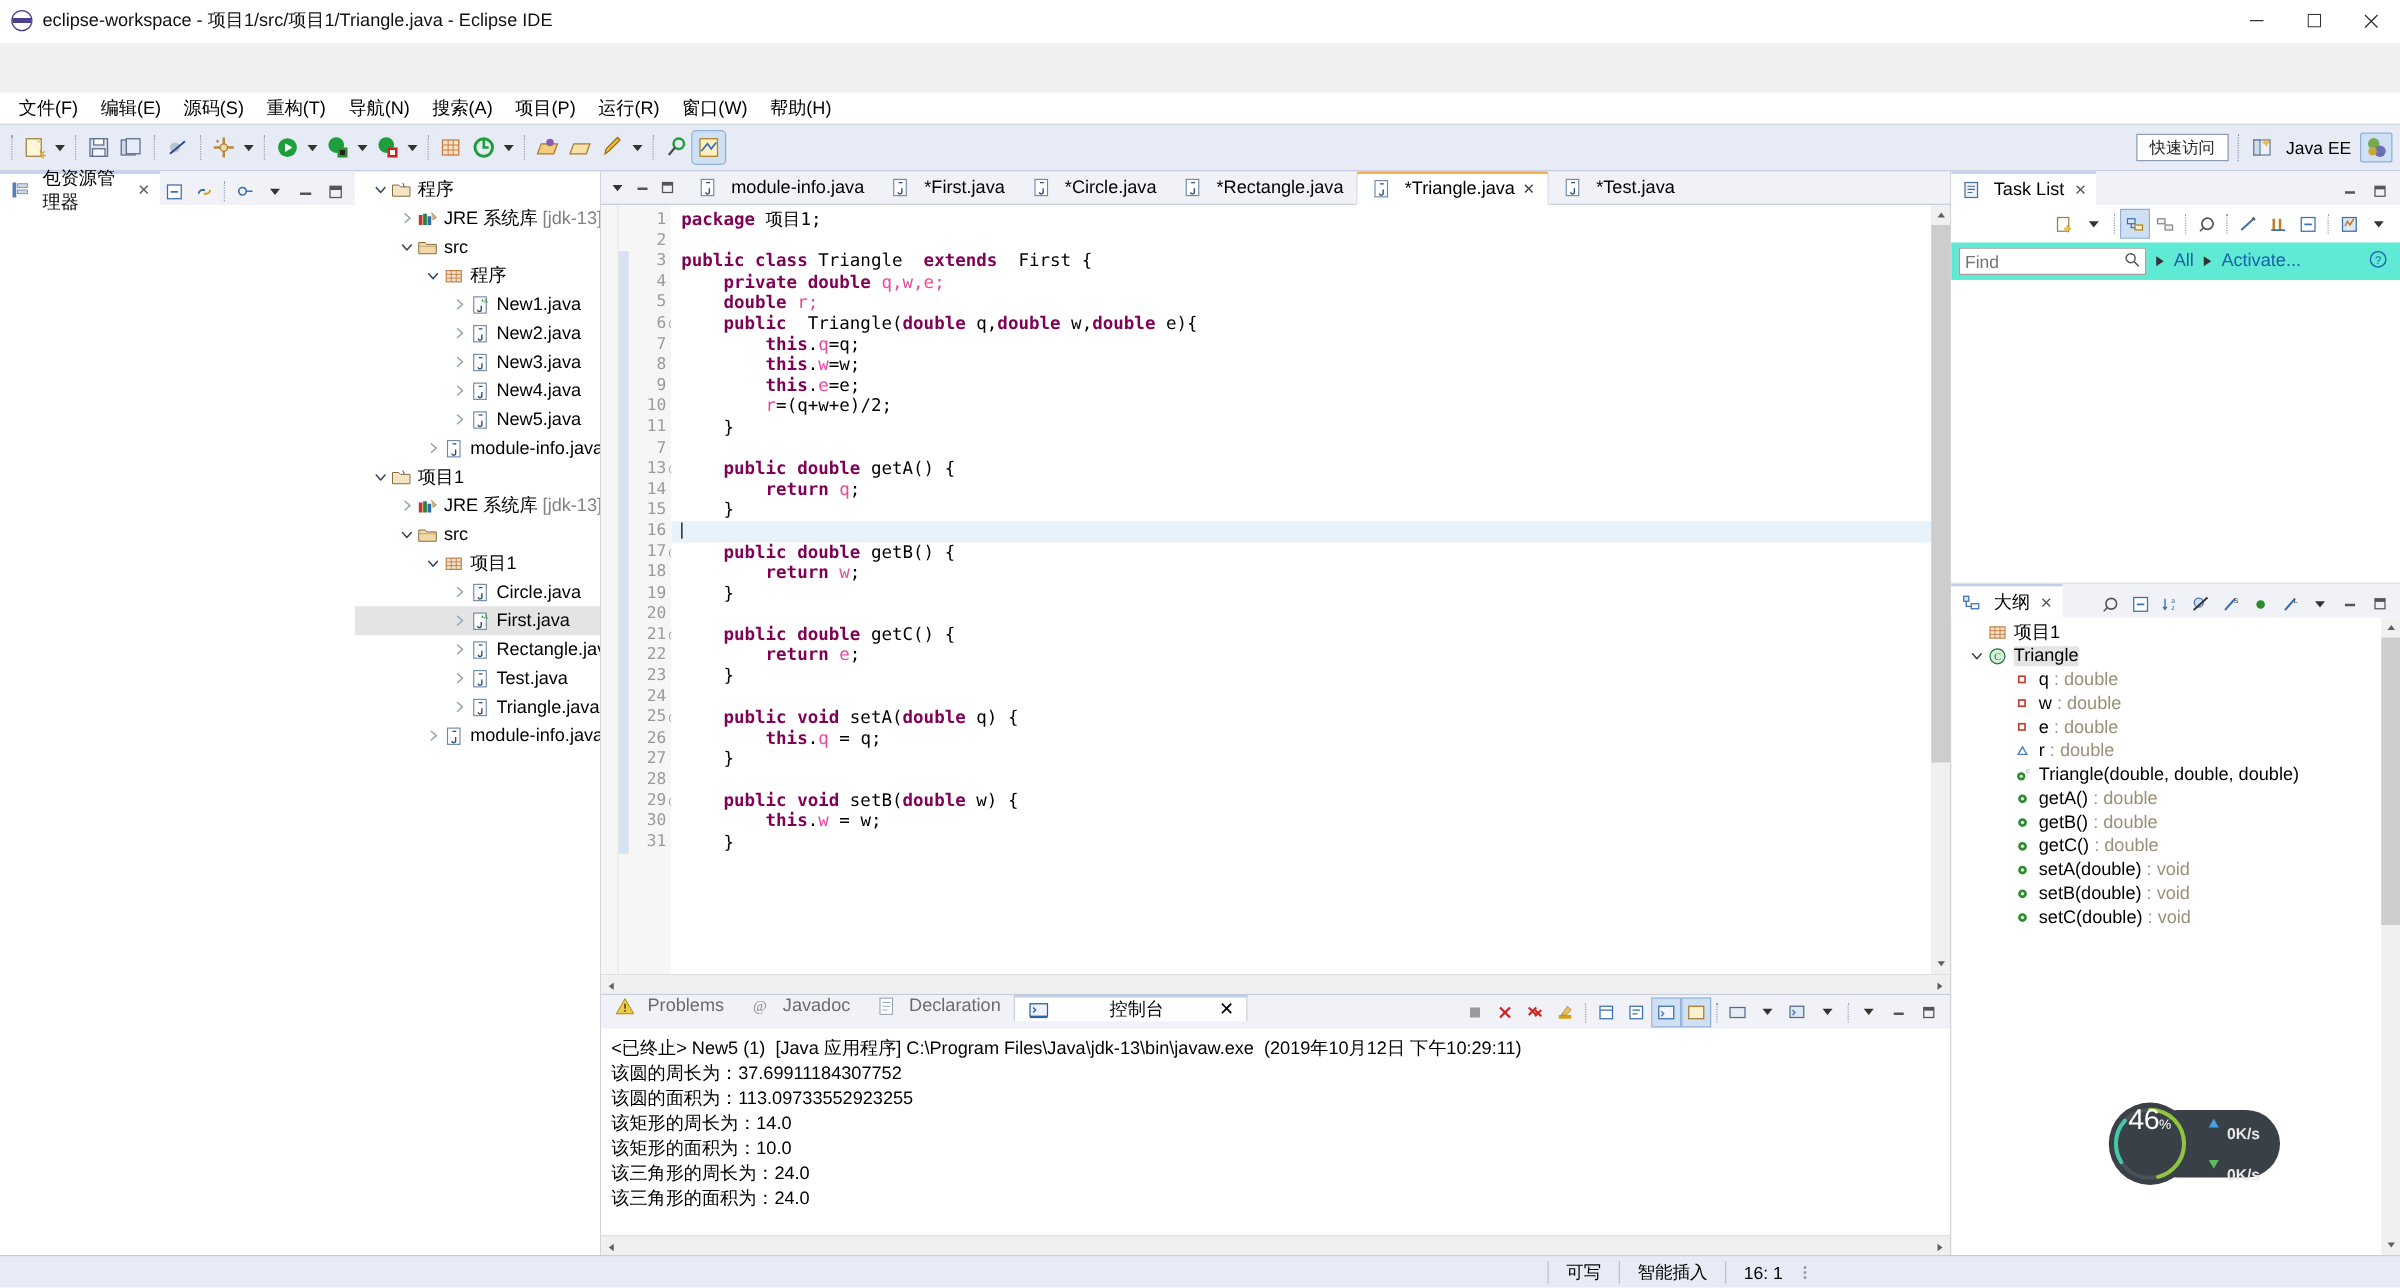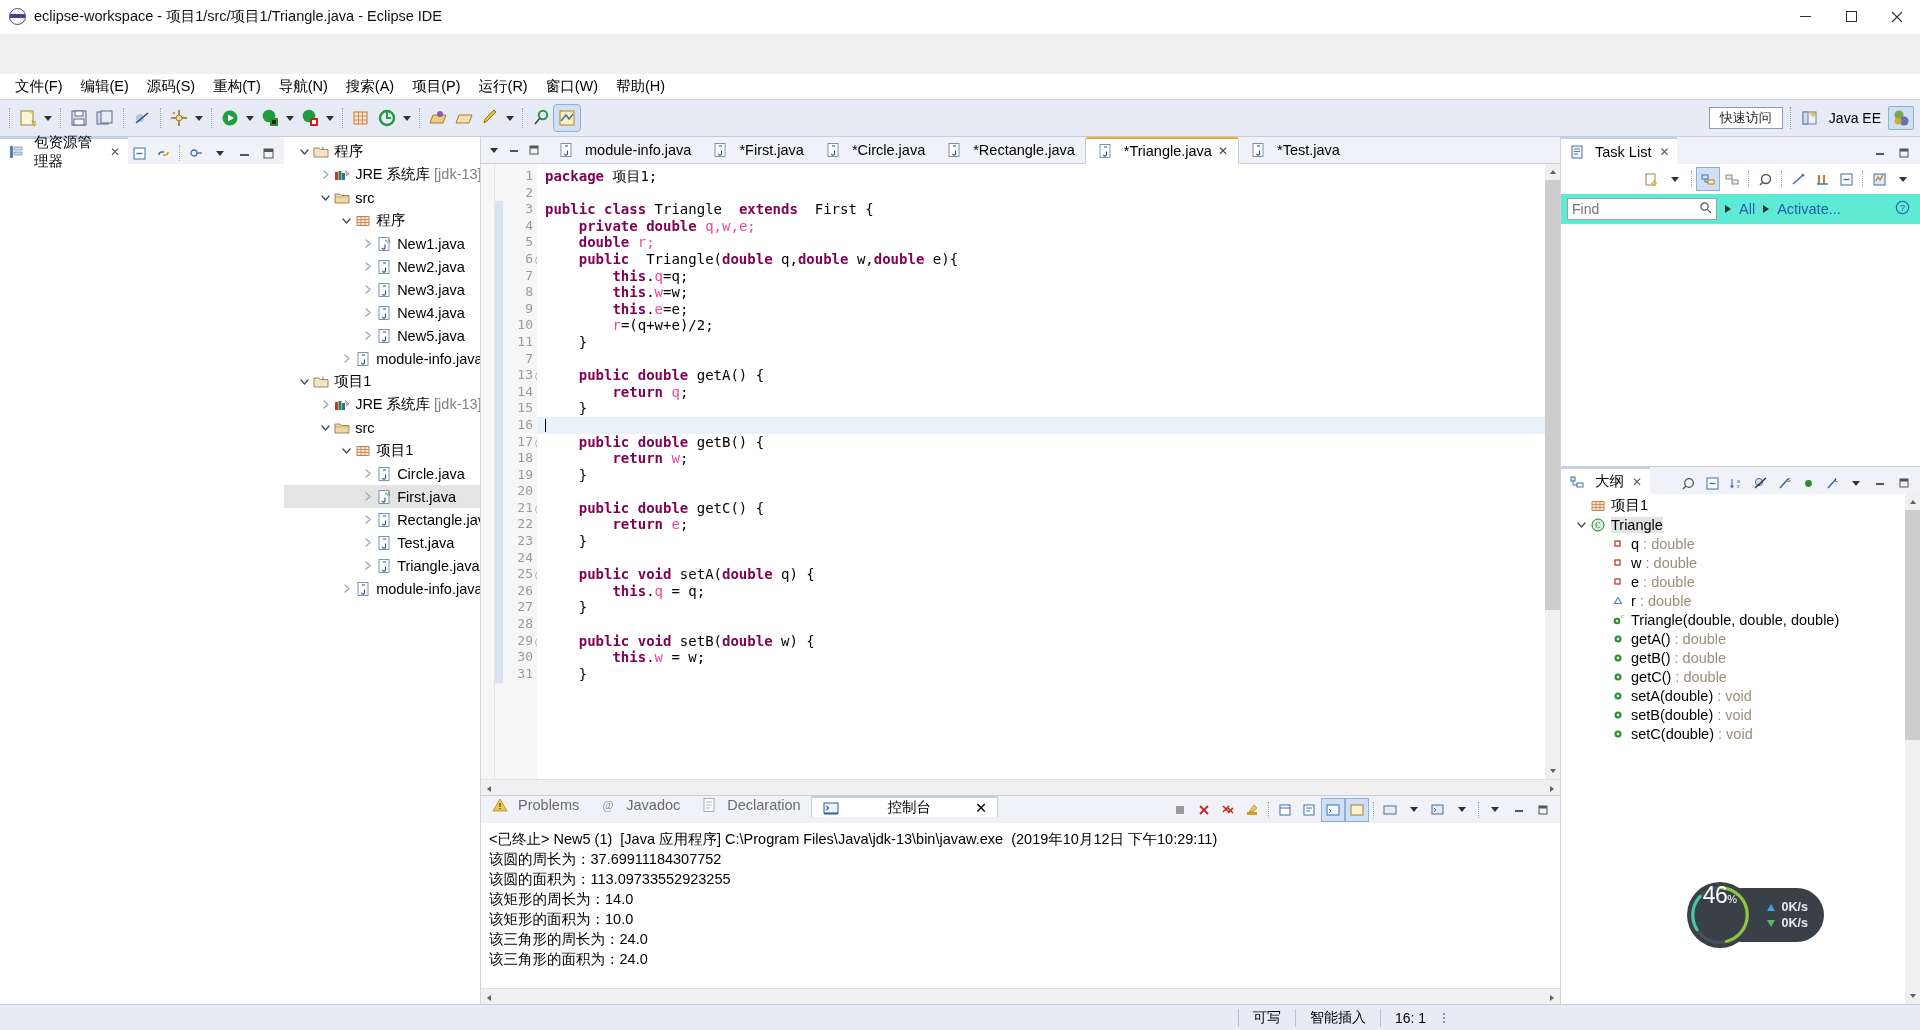--- a/index.html
+++ b/index.html
@@ -166,21 +166,21 @@
   
   .netmon {
     position:absolute; right:96px; bottom:82px; height:66px; display:flex; align-items:center;
     z-index:50; pointer-events:none;
   }
   .netmon .pill {
     height:54px; background:#3a4047; border-radius:27px; display:flex; flex-direction:column;
     justify-content:center; padding:0 16px 0 52px; gap:2px; margin-left:-38px;
   }
   .netmon .nrow { display:flex; align-items:center; gap:7px; font-size:12.5px; color:#e9e9e9; }
-  .netmon .nrow b { font-weight:bold; }
+  .netmon .nrow b { font-weight:bold;margin-top:17px; }
   .netmon .dial {
     width:66px;height:66px;border-radius:50%; background:#3a4047; position:relative; z-index:2;
     display:flex; align-items:flex-start; justify-content:center; color:#fff;
   }
   .netmon .dial .ring { position:absolute; inset:2px; border-radius:50%; }
   .netmon .dial .pct { font-size:23px; letter-spacing:-0.5px; position:relative; z-index:3; }
   .netmon .dial .pct sub { font-size:11px; vertical-align:baseline; }
   .arrow-up { width:0;height:0;border-left:4px solid transparent;border-right:4px solid transparent;border-bottom:7px solid #3fa5e6; }
   .arrow-dn { width:0;height:0;border-left:4px solid transparent;border-right:4px solid transparent;border-top:7px solid #5bbd5b; }
 </style>

